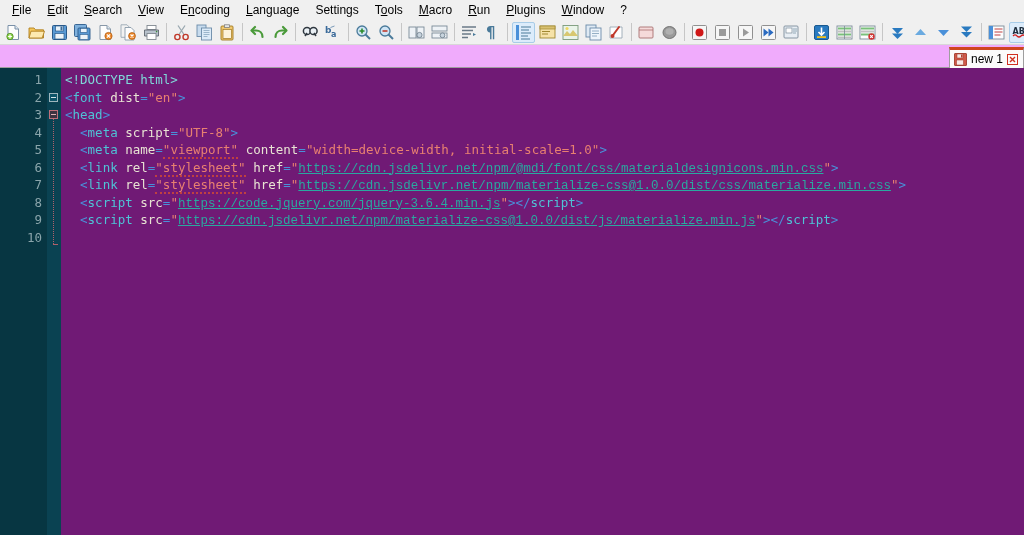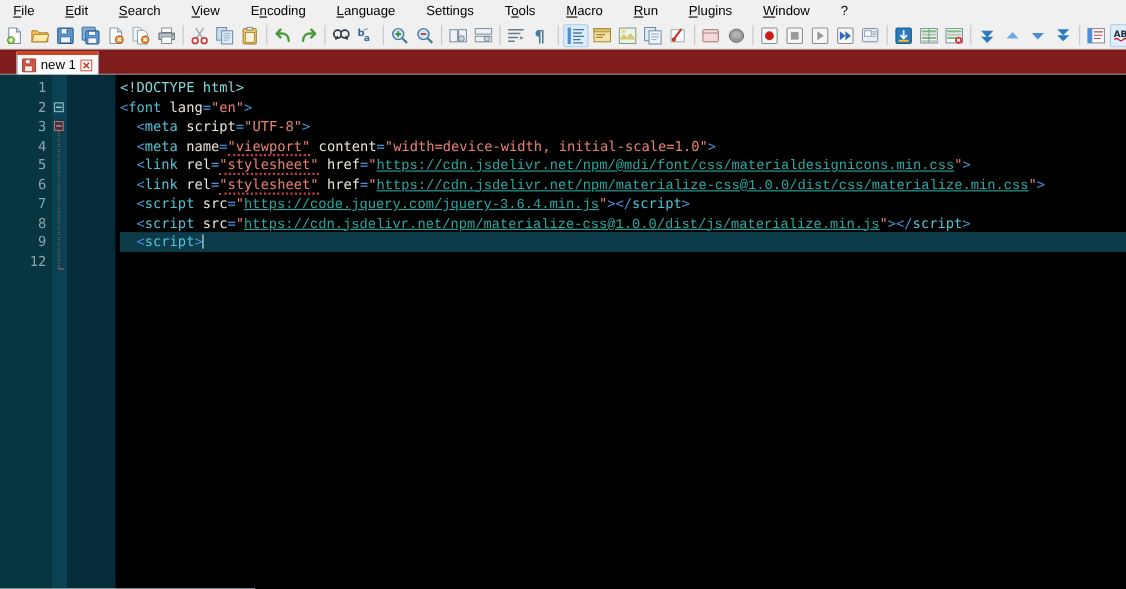--- a/index.html
+++ b/index.html
@@ -19,21 +19,20 @@
   
   .menubar {
     height: 20px;
     background: #f0f0f0;
     display: flex;
     align-items: center;
     padding-left: 4px;
     flex: 0 0 20px;
     font-size: 12px;
     color: #000;
-    gap: 12px;
   }
   .menu-item {
     padding: 2px 8px;
     white-space: nowrap;
     line-height: 16px;
     cursor: default;
   }
   .menu-item u { text-decoration: underline; }
 
   
@@ -60,25 +59,26 @@
     background: #c6c6c6;
     margin: 0 3px;
     flex: 0 0 1px;
   }
   .tb-btn svg { display: block; }
 
   
   .tabbar {
     height: 22px;
     flex: 0 0 22px;
-    background: #7f1d1d;
+    background: #f0abfc;
     display: flex;
     align-items: flex-end;
     border-bottom: 1px solid #9e9e9e;
-    padding-left: 15px;
+    padding-left: 1px;
+    justify-content: flex-end;
   }
   .tab {
     height: 21px;
     display: flex;
     align-items: center;
     gap: 4px;
     padding: 0 5px 0 4px;
     background: #fbfbfb;
     border: 1px solid #9e9e9e;
     border-bottom: none;
@@ -176,23 +176,22 @@
   }
 
   .codearea {
     flex: 1 1 auto;
     font-family: "DejaVu Sans Mono", monospace;
     font-size: 12.5px;
     padding-top: 3px;
     padding-left: 4px;
     box-sizing: border-box;
     position: relative;
-    background: #000000;
+    background: #701a75;
     overflow: hidden;
-    margin-left: 44px;
   }
   .code-line {
     height: 17.5px;
     line-height: 17.5px;
     white-space: pre;
     color: #93a1a1;
   }
   .code-line.current {
     background: #0c3b49;
   }
@@ -555,21 +554,21 @@
     <div class="gutter" id="gutter">
         <div class="ln">1</div>
         <div class="ln">2</div>
         <div class="ln">3</div>
         <div class="ln">4</div>
         <div class="ln">5</div>
         <div class="ln">6</div>
         <div class="ln">7</div>
         <div class="ln">8</div>
         <div class="ln">9</div>
-        <div class="ln">12</div>
+        <div class="ln">10</div>
       </div>
     <div class="changebar" id="changebar" style="height: 175px;">
         <div class="mark"></div>
         <div class="mark"></div>
         <div class="mark"></div>
         <div class="mark"></div>
         <div class="mark"></div>
         <div class="mark"></div>
         <div class="mark"></div>
         <div class="mark"></div>
@@ -589,24 +588,24 @@
         <div class="fold-row"></div>
         <div class="fold-row"></div>
         <div class="fold-row"></div>
         <div class="fold-row"></div>
         <div class="fold-row"></div>
         <div class="fold-line" style="top: 51px; height: 124.5px;"></div>
         <div class="fold-tail" style="top: 175.5px;"></div>
       </div>
     <div class="codearea" id="codearea">
         <div class="code-line"><span class="t-doctype">&lt;!DOCTYPE html&gt;</span></div>
-        <div class="code-line"><span class="t-punct">&lt;</span><span class="t-tag">font</span><span class="t-plain"> </span><span class="t-attr">lang</span><span class="t-punct">=</span><span class="t-val">"en"</span><span class="t-punct">&gt;</span></div>
+        <div class="code-line"><span class="t-punct">&lt;</span><span class="t-tag">font</span><span class="t-plain"> </span><span class="t-attr">dist</span><span class="t-punct">=</span><span class="t-val">"en"</span><span class="t-punct">&gt;</span></div>
+        <div class="code-line"><span class="t-punct">&lt;</span><span class="t-tag">head</span><span class="t-punct">&gt;</span></div>
         <div class="code-line"><span class="t-punct">  &lt;</span><span class="t-tag">meta</span><span class="t-plain"> </span><span class="t-attr">script</span><span class="t-punct">=</span><span class="t-val">"UTF-8"</span><span class="t-punct">&gt;</span></div>
         <div class="code-line"><span class="t-punct">  &lt;</span><span class="t-tag">meta</span><span class="t-plain"> </span><span class="t-attr">name</span><span class="t-punct">=</span><span class="t-val t-misspell">"viewport"</span><span class="t-plain"> </span><span class="t-attr">content</span><span class="t-punct">=</span><span class="t-val">"width=device-width, initial-scale=1.0"</span><span class="t-punct">&gt;</span></div>
         <div class="code-line"><span class="t-punct">  &lt;</span><span class="t-tag">link</span><span class="t-plain"> </span><span class="t-attr">rel</span><span class="t-punct">=</span><span class="t-val t-misspell">"stylesheet"</span><span class="t-plain"> </span><span class="t-attr">href</span><span class="t-punct">=</span><span class="t-val">"</span><span class="t-url">https://cdn.jsdelivr.net/npm/@mdi/font/css/materialdesignicons.min.css</span><span class="t-val">"</span><span class="t-punct">&gt;</span></div>
         <div class="code-line"><span class="t-punct">  &lt;</span><span class="t-tag">link</span><span class="t-plain"> </span><span class="t-attr">rel</span><span class="t-punct">=</span><span class="t-val t-misspell">"stylesheet"</span><span class="t-plain"> </span><span class="t-attr">href</span><span class="t-punct">=</span><span class="t-val">"</span><span class="t-url">https://cdn.jsdelivr.net/npm/materialize-css@1.0.0/dist/css/materialize.min.css</span><span class="t-val">"</span><span class="t-punct">&gt;</span></div>
         <div class="code-line"><span class="t-punct">  &lt;</span><span class="t-tag">script</span><span class="t-plain"> </span><span class="t-attr">src</span><span class="t-punct">=</span><span class="t-val">"</span><span class="t-url">https://code.jquery.com/jquery-3.6.4.min.js</span><span class="t-val">"</span><span class="t-punct">&gt;</span><span class="t-punct">&lt;/</span><span class="t-tag">script</span><span class="t-punct">&gt;</span></div>
         <div class="code-line"><span class="t-punct">  &lt;</span><span class="t-tag">script</span><span class="t-plain"> </span><span class="t-attr">src</span><span class="t-punct">=</span><span class="t-val">"</span><span class="t-url">https://cdn.jsdelivr.net/npm/materialize-css@1.0.0/dist/js/materialize.min.js</span><span class="t-val">"</span><span class="t-punct">&gt;</span><span class="t-punct">&lt;/</span><span class="t-tag">script</span><span class="t-punct">&gt;</span></div>
-        <div class="code-line current"><span class="t-punct">  &lt;</span><span class="t-tag">script</span><span class="t-punct">&gt;</span><span class="caret"></span></div>
       </div>
   </div>
 
 </div>
 
 </body></html>

